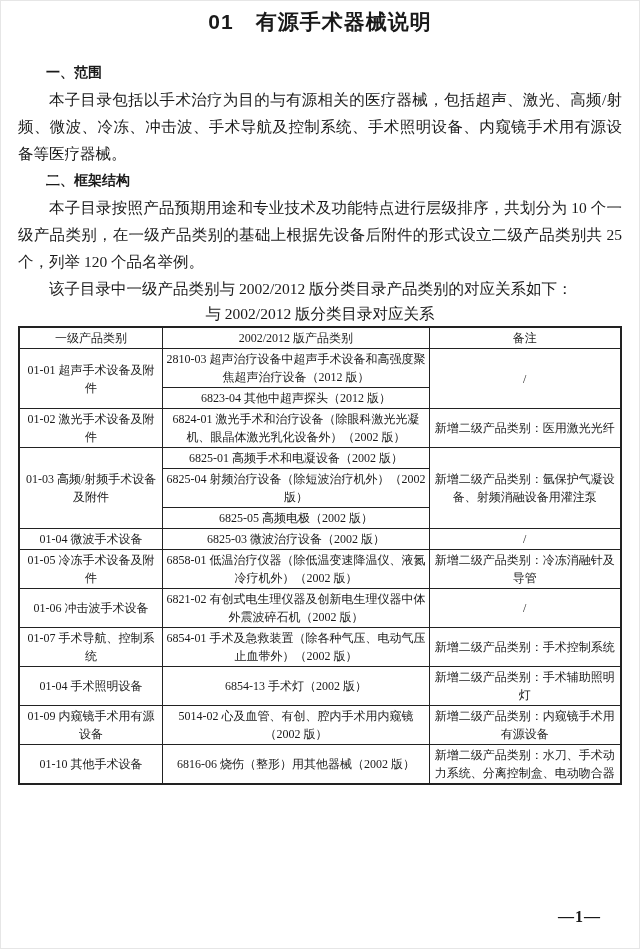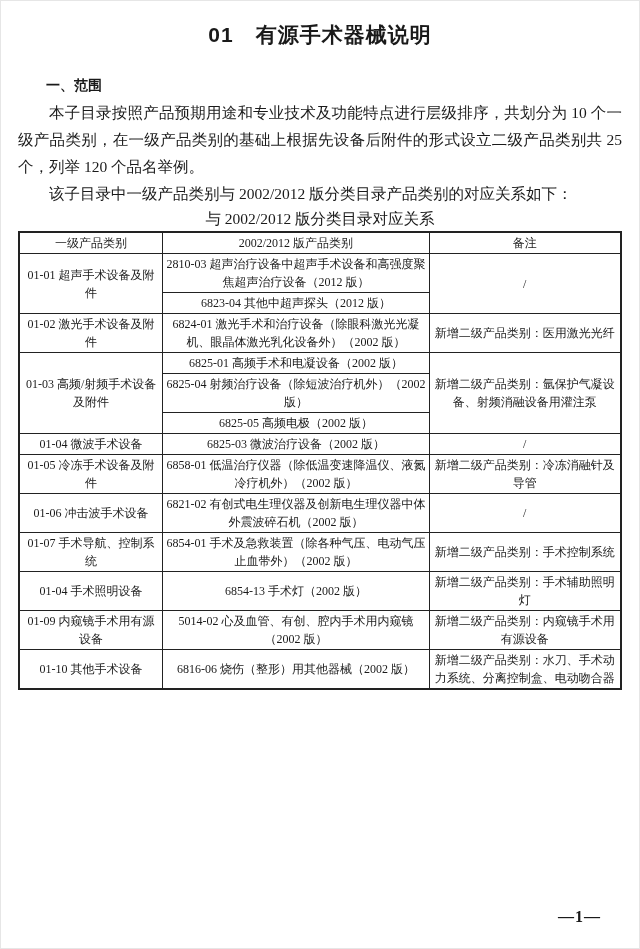--- a/index.html
+++ b/index.html
@@ -9,21 +9,21 @@
   }
   .page {
     position: relative;
     width: 640px;
     height: 949px;
     margin: 0 auto;
     background: var(--bg, #ffffff);
     color: var(--text, #1a1a1a);
     font-family: "Liberation Serif", "DejaVu Serif", serif;
     box-sizing: border-box;
-    padding: 21px 17px 0 17px;
+    padding: 8px 17px 0 17px;
     border: 1px solid #e6e6e6;
     overflow: hidden;
   }
   .doc-title {
     font-family: "Liberation Sans", "DejaVu Sans", sans-serif;
     font-size: 21px;
     font-weight: bold;
     text-align: center;
     line-height: 26px;
     margin: 0 0 24px 0;
@@ -80,21 +80,23 @@
   }
 </style>
 </head>
 <body>
 
 <div class="page">
 
   <h1 class="doc-title">01　有源手术器械说明</h1>
 
   <h2 class="section-heading">一、范围</h2>
+  <p class="body-para">本子目录包括以手术治疗为目的与有源相关的医疗器械，包括超声、激光、高频/射频、微波、冷冻、冲击波、手术导航及控制系统、手术照明设备、内窥镜手术用有源设备等医疗器械。</p>
 
+  <h2 class="section-heading">二、框架结构</h2>
   <p class="body-para">本子目录按照产品预期用途和专业技术及功能特点进行层级排序，共划分为 10 个一级产品类别，在一级产品类别的基础上根据先设备后附件的形式设立二级产品类别共 25 个，列举 120 个品名举例。</p>
   <p class="body-para">该子目录中一级产品类别与 2002/2012 版分类目录产品类别的对应关系如下：</p>
 
   <div class="table-caption">与 2002/2012 版分类目录对应关系</div>
 
   <table class="mapping-table">
     <thead>
       <tr>
         <th class="col-cat">一级产品类别</th>
         <th class="col-map">2002/2012 版产品类别</th>

